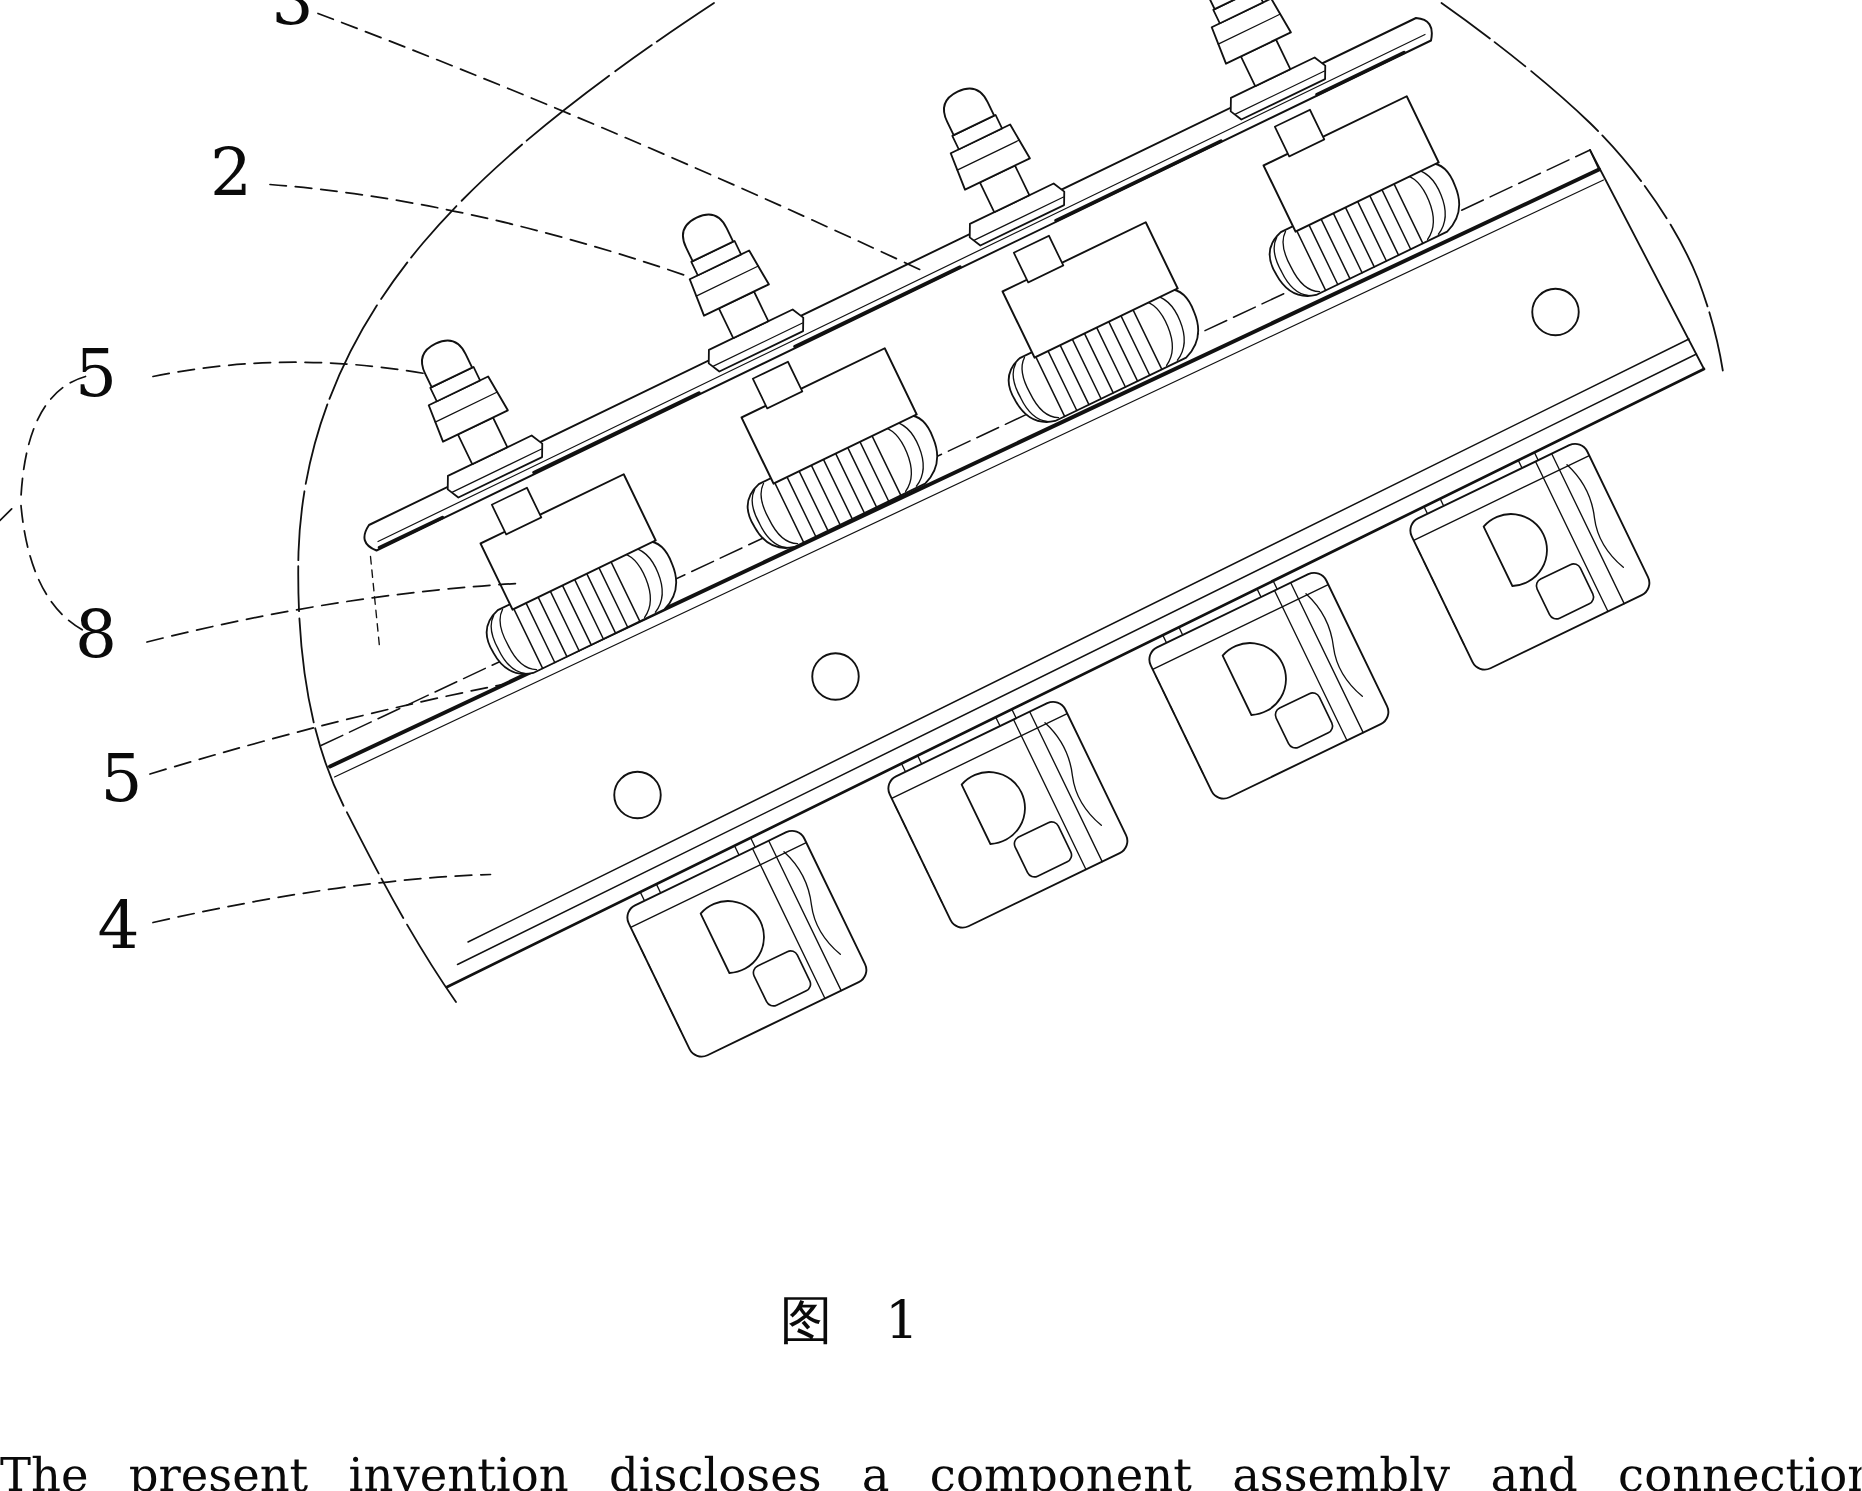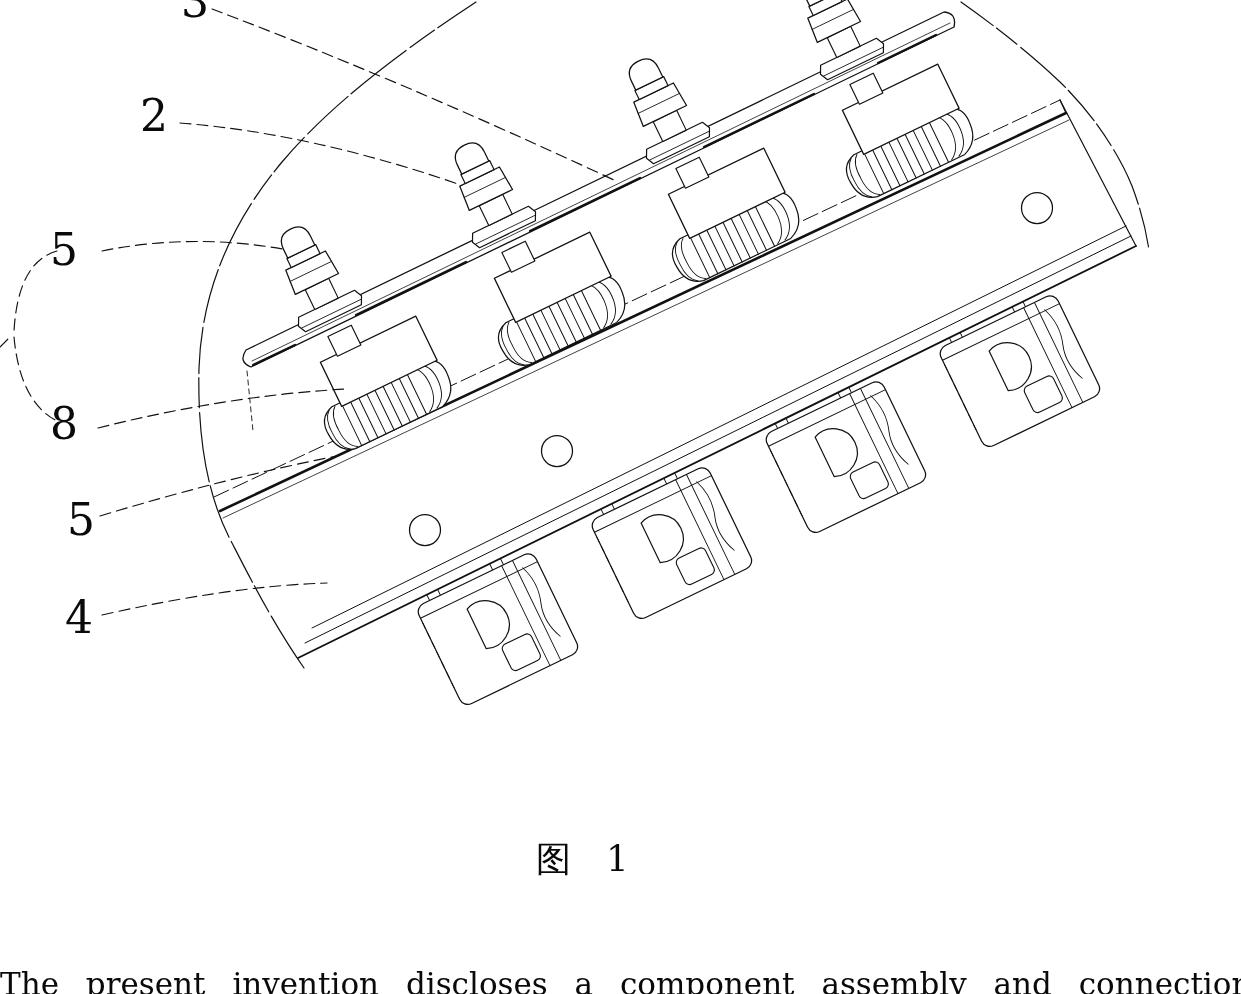--- a/index.html
+++ b/index.html
@@ -1,19 +1,19 @@
 <!DOCTYPE html>
 <html><head>
 <meta charset="utf-8">
 <style>
   html,body{margin:0;padding:0;background:#fff;width:1241px;height:994px;overflow:hidden;}
   .page{position:relative;width:1241px;height:994px;background:#fff;font-family:"DejaVu Serif",serif;}
   svg{position:absolute;left:0;top:0;}
   .ref-label{position:absolute;font-family:"DejaVu Serif",serif;font-size:44px;color:#0a0a0a;line-height:1;white-space:nowrap;}
-  .caption{position:absolute;left:520px;top:836px;font-size:35px;color:#0a0a0a;letter-spacing:12px;white-space:nowrap;margin-left:16px;}
+  .caption{position:absolute;left:520px;top:857px;font-size:35px;color:#0a0a0a;letter-spacing:12px;white-space:nowrap;}
   .bottom-text{position:absolute;left:0;top:966px;width:1241px;font-size:31px;color:#0a0a0a;white-space:nowrap;word-spacing:17px;}
   path,rect,circle,line{vector-effect:none;}
 </style>
 </head>
 <body>
 
 <div class="page">
 
 <svg width="1241" height="994" viewBox="0 0 1241 994" fill="none" stroke="#111" stroke-width="1.3" stroke-linecap="round" stroke-linejoin="round">
 

